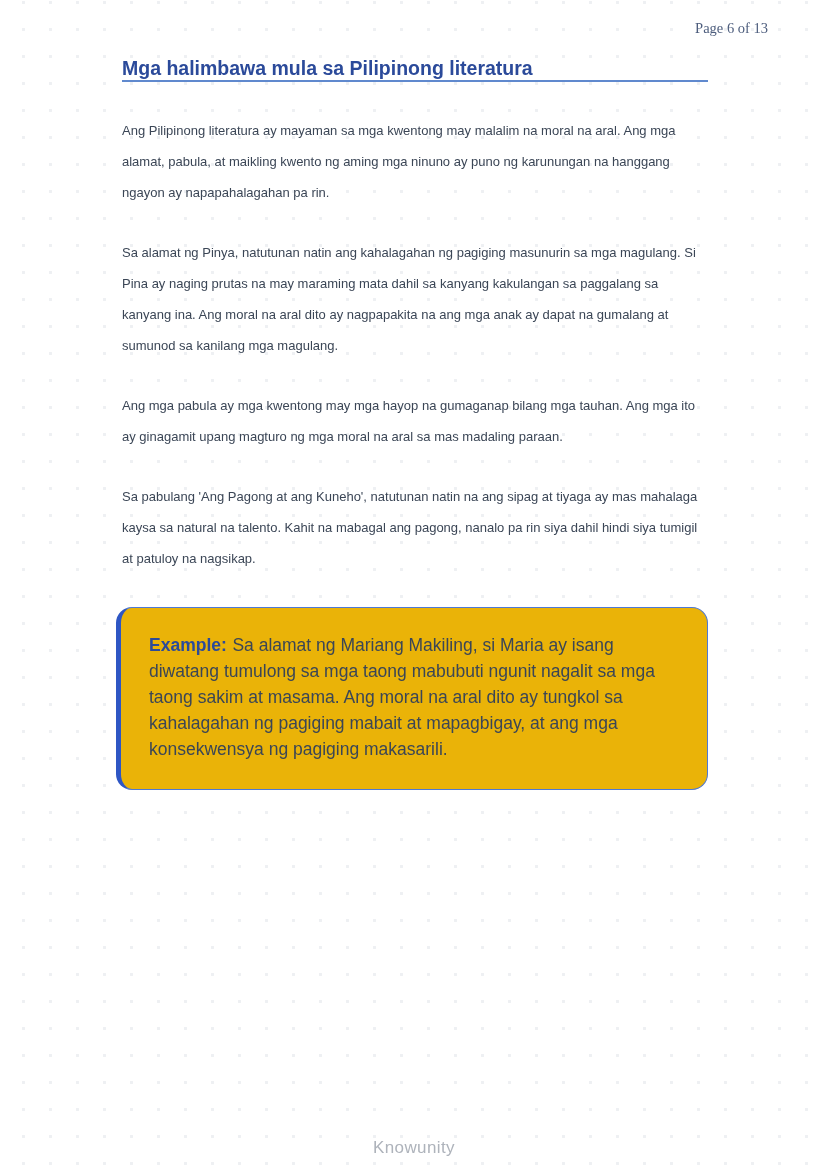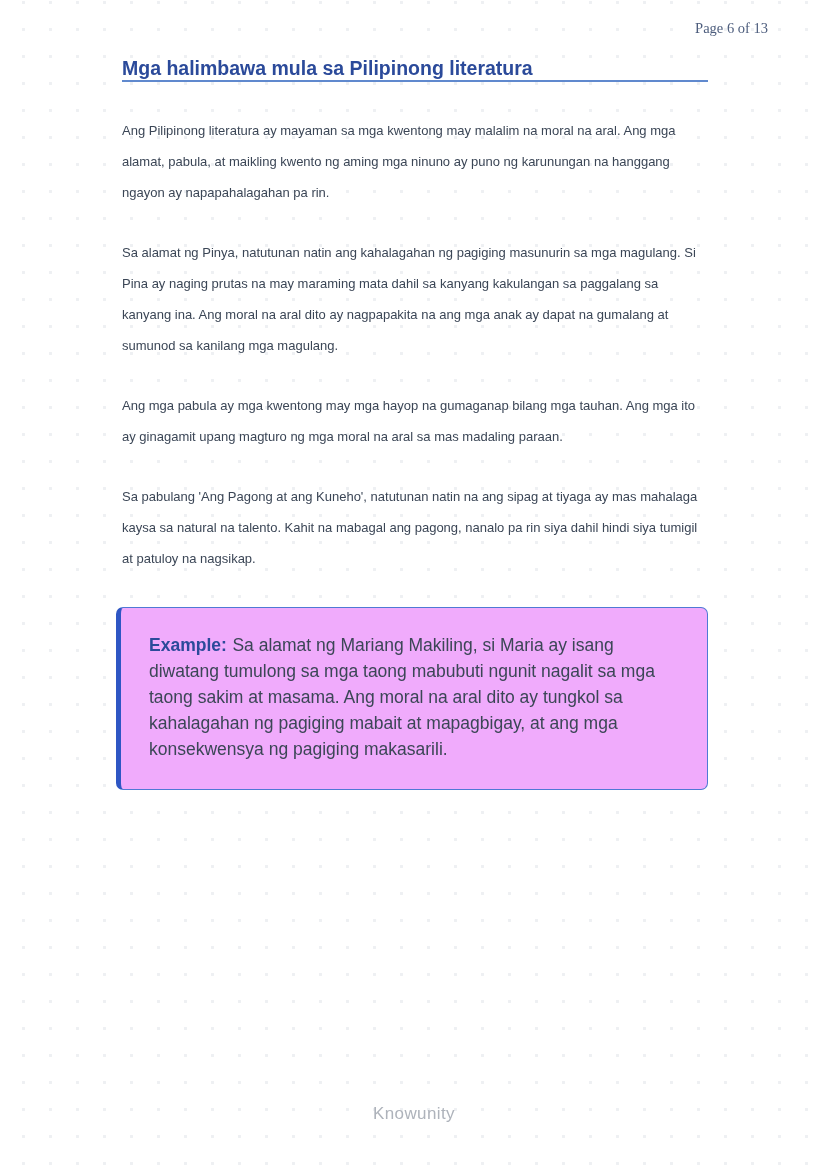--- a/index.html
+++ b/index.html
@@ -50,37 +50,37 @@
   }
   .body-para + .body-para {
     margin-top: 29px;
   }
   .example-box {
     margin-top: 33px;
     margin-left: -6px;
     width: 592px;
     border: 1.5px solid var(--box-border-blue, #4f79d4);
     border-left: 5px solid var(--box-accent-blue, #2e56c4);
-    border-radius: 7px;
+    border-radius: 16px;
     padding: 24px 42px 27px 28px;
-    background: #f0abfc;
+    background: #eab308;
   }
   .example-text {
     font-size: 17.5px;
     line-height: 26px;
     color: var(--body-text, #3b4656);
   }
   .example-label {
     font-weight: bold;
     color: var(--heading-blue, #2b4a9a);
     margin-right: 0.32em;
   }
   .footer-brand {
     position: absolute;
-    top: 1104px;
+    top: 1138px;
     left: 0;
     width: 828px;
     text-align: center;
     font-size: 17px;
     letter-spacing: 0.4px;
     color: var(--footer-gray, #aeb3bb);
   }
 </style>
 </head>
 <body>

